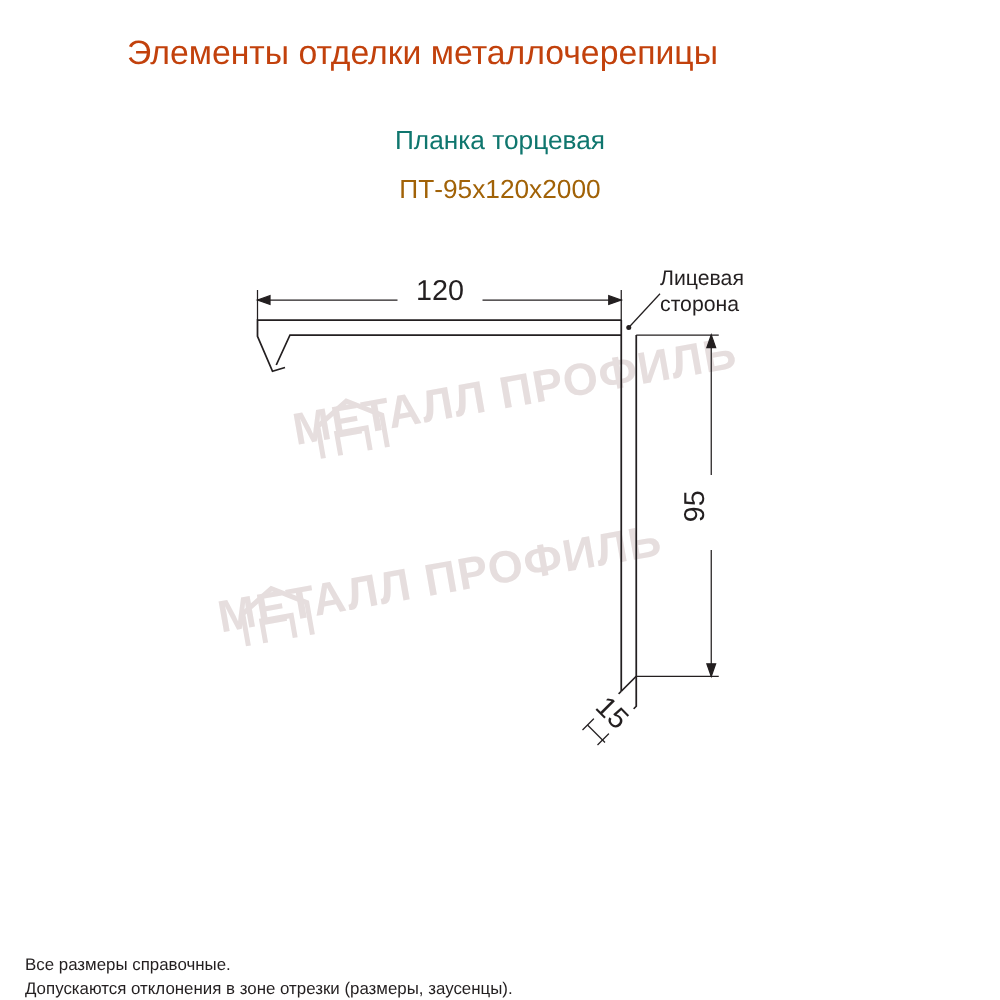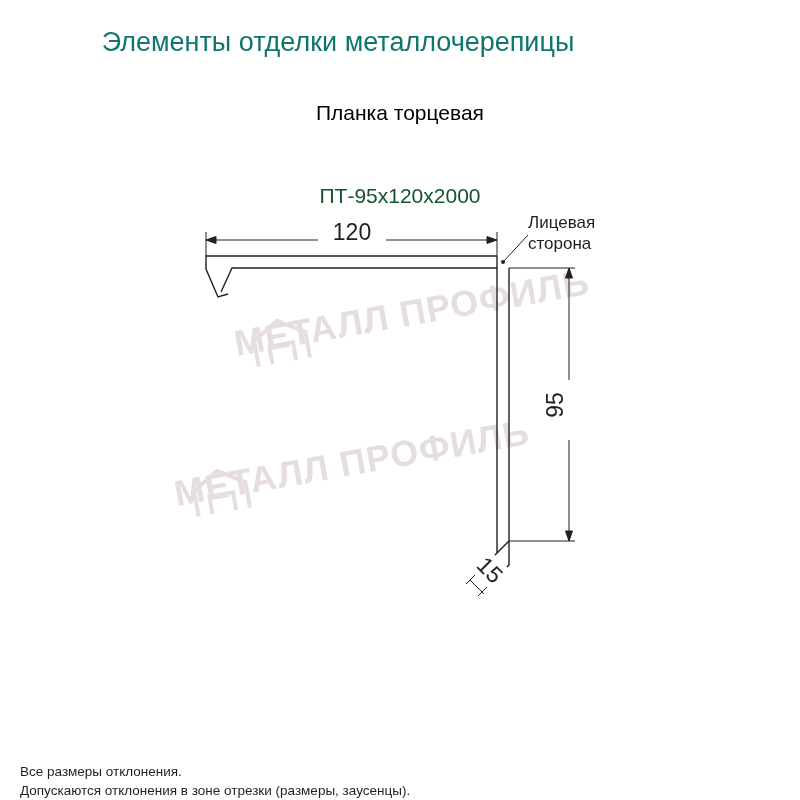--- a/index.html
+++ b/index.html
@@ -20,41 +20,40 @@
     width: 800px;
     height: 800px;
   }
   .title {
     position: absolute;
     top: 27px;
     left: 0;
     width: 676px;
     text-align: center;
     font-size: 27px;
-    color: #0f766e;
+    color: #c2410c;
     letter-spacing: 0px;
   }
   .subtitle {
     position: absolute;
     top: 101px;
     left: 0;
     width: 800px;
     text-align: center;
     font-size: 21px;
-    color: #000000;
+    color: #0f766e;
   }
   .code {
     position: absolute;
     top: 140px;
     left: 0;
     width: 800px;
     text-align: center;
     font-size: 21px;
-    color: #14532d;
-    margin-top: 44px;
+    color: #a16207;
   }
   .drawing {
     position: absolute;
     top: 0;
     left: 0;
     width: 800px;
     height: 800px;
   }
   .footnotes {
     position: absolute;
@@ -168,17 +167,17 @@
 
     <g stroke="#231f20" fill="none" stroke-width="1">
       <line x1="503" y1="262" x2="528" y2="235"></line>
       <circle cx="503" cy="262" r="2" fill="#231f20" stroke="none"></circle>
     </g>
     <text x="528" y="228" font-family="Liberation Sans, sans-serif" font-size="17" fill="#231f20">Лицевая</text>
     <text x="528" y="249" font-family="Liberation Sans, sans-serif" font-size="17" fill="#231f20">сторона</text>
   </svg>
 
   <div class="footnotes">
-    <span class="footnote-line">Все размеры отклонения.</span>
+    <span class="footnote-line">Все размеры справочные.</span>
     <span class="footnote-line">Допускаются отклонения в зоне отрезки (размеры, заусенцы).</span>
   </div>
 
 </div>
 
 </body></html>

